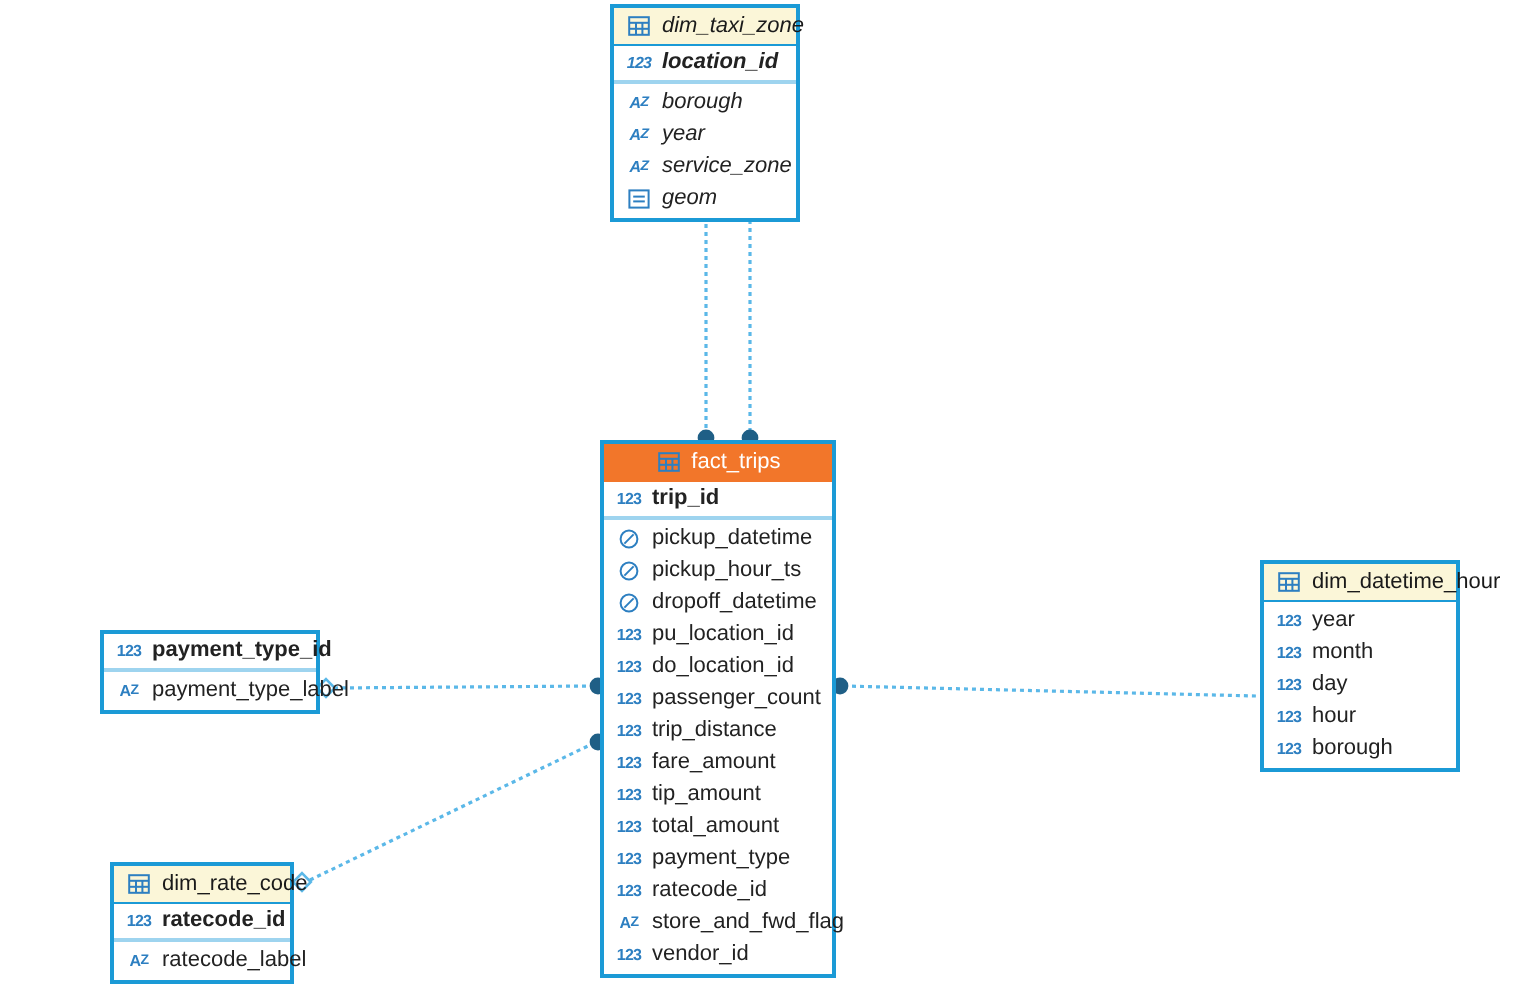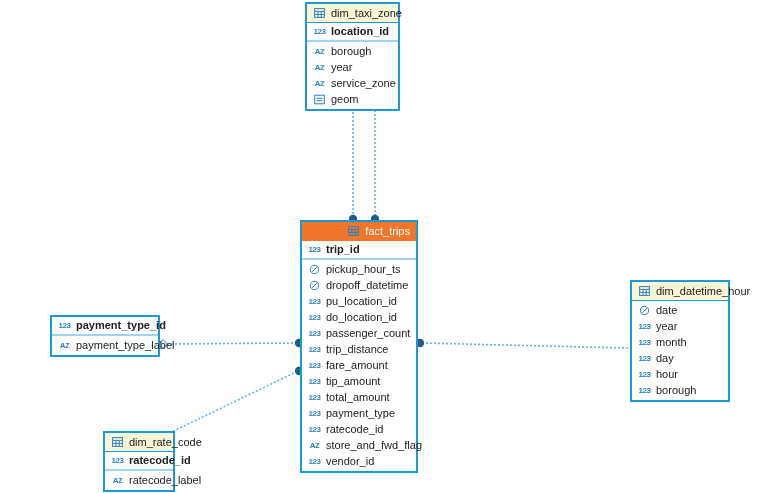--- a/index.html
+++ b/index.html
@@ -49,21 +49,21 @@
     padding: 0 6px;
     background: #fbf6d8;
     border-bottom: 1px solid #1b9ad6;
     font-size: 11px;
     color: #1a1a1a;
     white-space: nowrap;
   }
   .entity.fact > .ent-header {
     background: #f2762a;
     color: #ffffff;
-    justify-content: flex-end;
+    justify-content: center;
     border-bottom: 1px solid #f2762a;
   }
 
   .ent-pk {
     box-sizing: border-box;
     height: 19px;
     display: flex;
     align-items: center;
     gap: 5px;
     padding: 0 6px;
@@ -138,21 +138,21 @@
         <path d="M 155 440 L 296 372" fill="none" stroke="#5bb8e8" stroke-width="1.6" stroke-dasharray="2 2"></path>
         <circle cx="299" cy="371" r="4.2" fill="#1f5f86"></circle>
         <polygon points="151,436.6 155.4,441 151,445.4 146.6,441" fill="#ffffff" stroke="#5bb8e8" stroke-width="1.3"></polygon>
       </g>
       <g>
         <path d="M 422 343 L 628 348" fill="none" stroke="#5bb8e8" stroke-width="1.6" stroke-dasharray="2 2"></path>
         <circle cx="420" cy="343" r="4.2" fill="#1f5f86"></circle>
       </g>
     </svg>
 
-<div class="entity" style="left: 305px; top: 2px; width: 95px;">
+<div class="entity" style="left: 305px; top: 2px; width: 95px; font-style: italic;">
       <div class="ent-header">
         <span class="ficon">
           <svg width="11" height="10" viewBox="0 0 11 10">
             <rect x="0.6" y="0.6" width="9.8" height="8.8" fill="none" stroke="currentColor" stroke-width="1"></rect>
             <line x1="0.6" y1="3.4" x2="10.4" y2="3.4" stroke="currentColor" stroke-width="1"></line>
             <line x1="4.0" y1="3.4" x2="4.0" y2="9.4" stroke="currentColor" stroke-width="1"></line>
             <line x1="7.2" y1="3.4" x2="7.2" y2="9.4" stroke="currentColor" stroke-width="1"></line>
             <line x1="0.6" y1="6.4" x2="10.4" y2="6.4" stroke="currentColor" stroke-width="1"></line>
           </svg>
         </span>
@@ -205,20 +205,29 @@
         <span class="fname">trip_id</span>
       </div>
       <div class="ent-fields">
         <div class="ent-row">
           <span class="ficon">
             <svg width="11" height="11" viewBox="0 0 11 11">
               <circle cx="5.5" cy="5.5" r="4.2" fill="none" stroke="#2d7fc1" stroke-width="1"></circle>
               <line x1="3.2" y1="7.8" x2="7.8" y2="3.2" stroke="#2d7fc1" stroke-width="1"></line>
             </svg>
           </span>
+          <span class="fname">pickup_datetime</span>
+        </div>
+        <div class="ent-row">
+          <span class="ficon">
+            <svg width="11" height="11" viewBox="0 0 11 11">
+              <circle cx="5.5" cy="5.5" r="4.2" fill="none" stroke="#2d7fc1" stroke-width="1"></circle>
+              <line x1="3.2" y1="7.8" x2="7.8" y2="3.2" stroke="#2d7fc1" stroke-width="1"></line>
+            </svg>
+          </span>
           <span class="fname">pickup_hour_ts</span>
         </div>
         <div class="ent-row">
           <span class="ficon">
             <svg width="11" height="11" viewBox="0 0 11 11">
               <circle cx="5.5" cy="5.5" r="4.2" fill="none" stroke="#2d7fc1" stroke-width="1"></circle>
               <line x1="3.2" y1="7.8" x2="7.8" y2="3.2" stroke="#2d7fc1" stroke-width="1"></line>
             </svg>
           </span>
           <span class="fname">dropoff_datetime</span>
@@ -277,29 +286,20 @@
             <line x1="0.6" y1="3.4" x2="10.4" y2="3.4" stroke="currentColor" stroke-width="1"></line>
             <line x1="4.0" y1="3.4" x2="4.0" y2="9.4" stroke="currentColor" stroke-width="1"></line>
             <line x1="7.2" y1="3.4" x2="7.2" y2="9.4" stroke="currentColor" stroke-width="1"></line>
             <line x1="0.6" y1="6.4" x2="10.4" y2="6.4" stroke="currentColor" stroke-width="1"></line>
           </svg>
         </span>
         <span class="fname">dim_datetime_hour</span>
       </div>
       <div class="ent-fields">
         <div class="ent-row">
-          <span class="ficon">
-            <svg width="11" height="11" viewBox="0 0 11 11">
-              <circle cx="5.5" cy="5.5" r="4.2" fill="none" stroke="#2d7fc1" stroke-width="1"></circle>
-              <line x1="3.2" y1="7.8" x2="7.8" y2="3.2" stroke="#2d7fc1" stroke-width="1"></line>
-            </svg>
-          </span>
-          <span class="fname">date</span>
-        </div>
-        <div class="ent-row">
           <span class="ficon num">123</span>
           <span class="fname">year</span>
         </div>
         <div class="ent-row">
           <span class="ficon num">123</span>
           <span class="fname">month</span>
         </div>
         <div class="ent-row">
           <span class="ficon num">123</span>
           <span class="fname">day</span>
@@ -319,21 +319,21 @@
         <span class="ficon num">123</span>
         <span class="fname">payment_type_id</span>
       </div>
       <div class="ent-fields">
         <div class="ent-row">
           <span class="ficon txt">A<span style="font-size:7px;">Z</span></span>
           <span class="fname">payment_type_label</span>
         </div>
       </div>
     </div>
-    <div class="entity" style="left: 55px; top: 431px; width: 72px; margin-left: 48px;">
+    <div class="entity" style="left: 55px; top: 431px; width: 92px;">
       <div class="ent-header">
         <span class="ficon">
           <svg width="11" height="10" viewBox="0 0 11 10">
             <rect x="0.6" y="0.6" width="9.8" height="8.8" fill="none" stroke="currentColor" stroke-width="1"></rect>
             <line x1="0.6" y1="3.4" x2="10.4" y2="3.4" stroke="currentColor" stroke-width="1"></line>
             <line x1="4.0" y1="3.4" x2="4.0" y2="9.4" stroke="currentColor" stroke-width="1"></line>
             <line x1="7.2" y1="3.4" x2="7.2" y2="9.4" stroke="currentColor" stroke-width="1"></line>
             <line x1="0.6" y1="6.4" x2="10.4" y2="6.4" stroke="currentColor" stroke-width="1"></line>
           </svg>
         </span>

